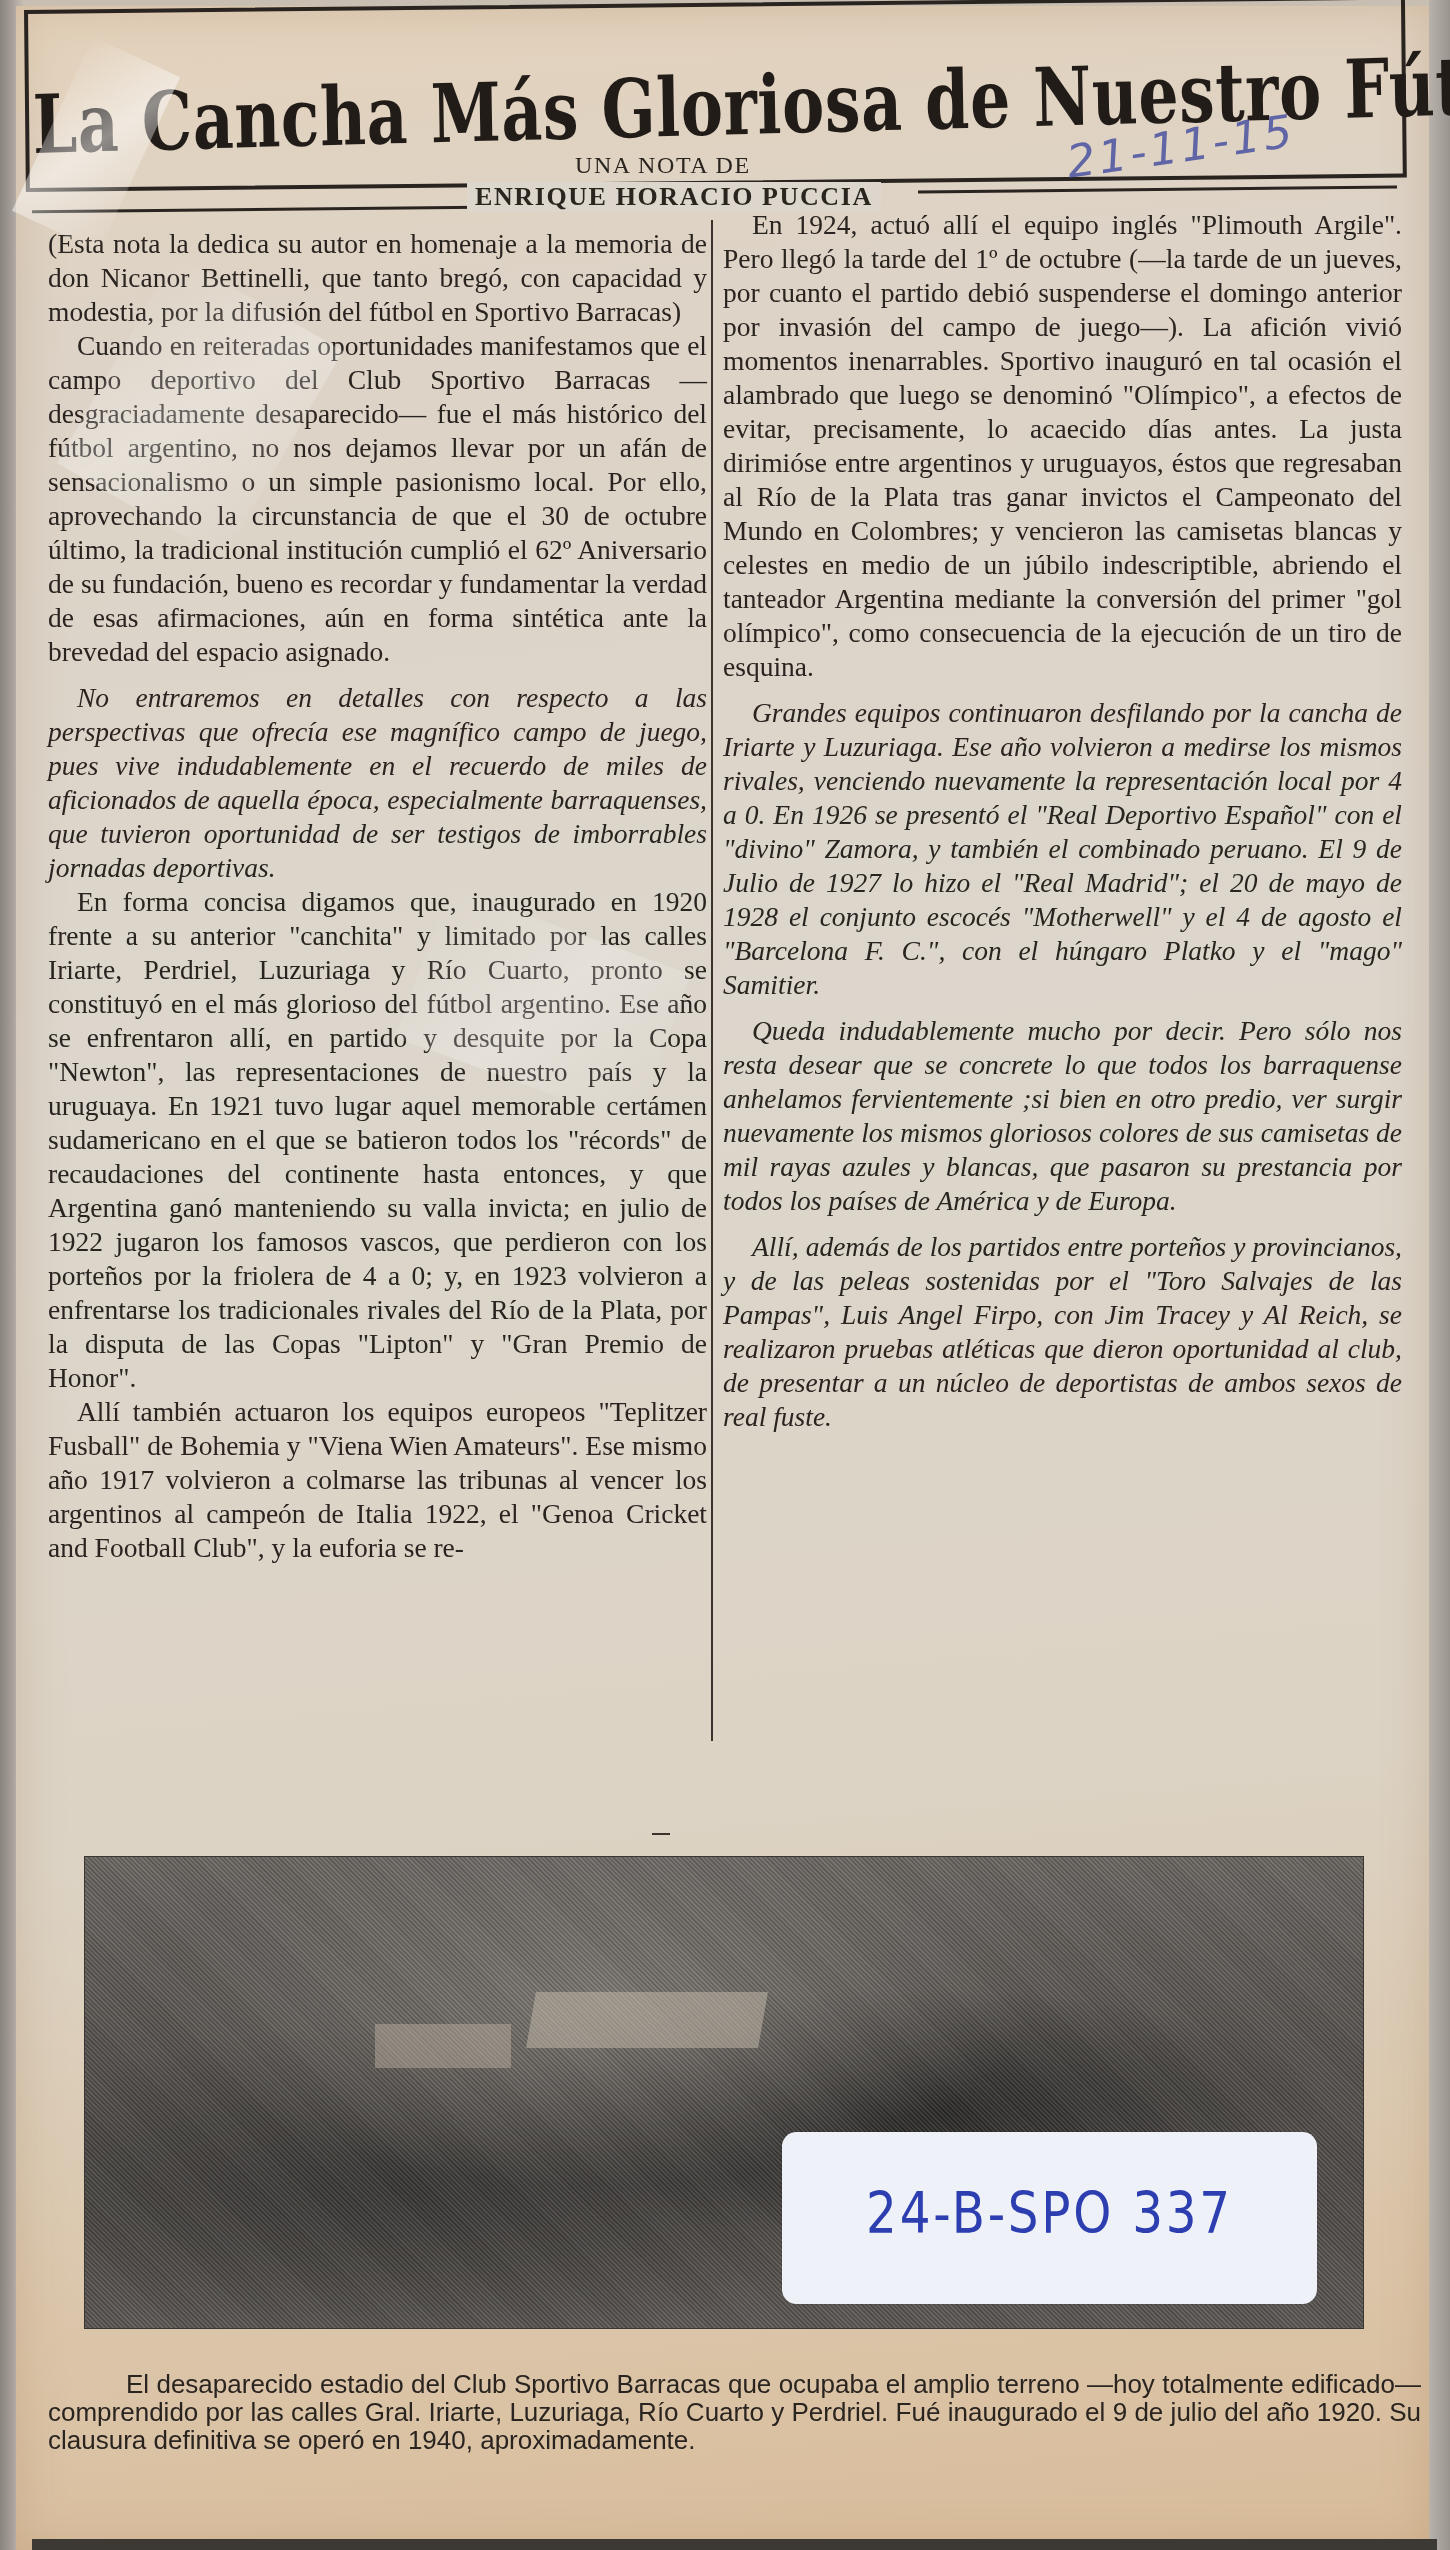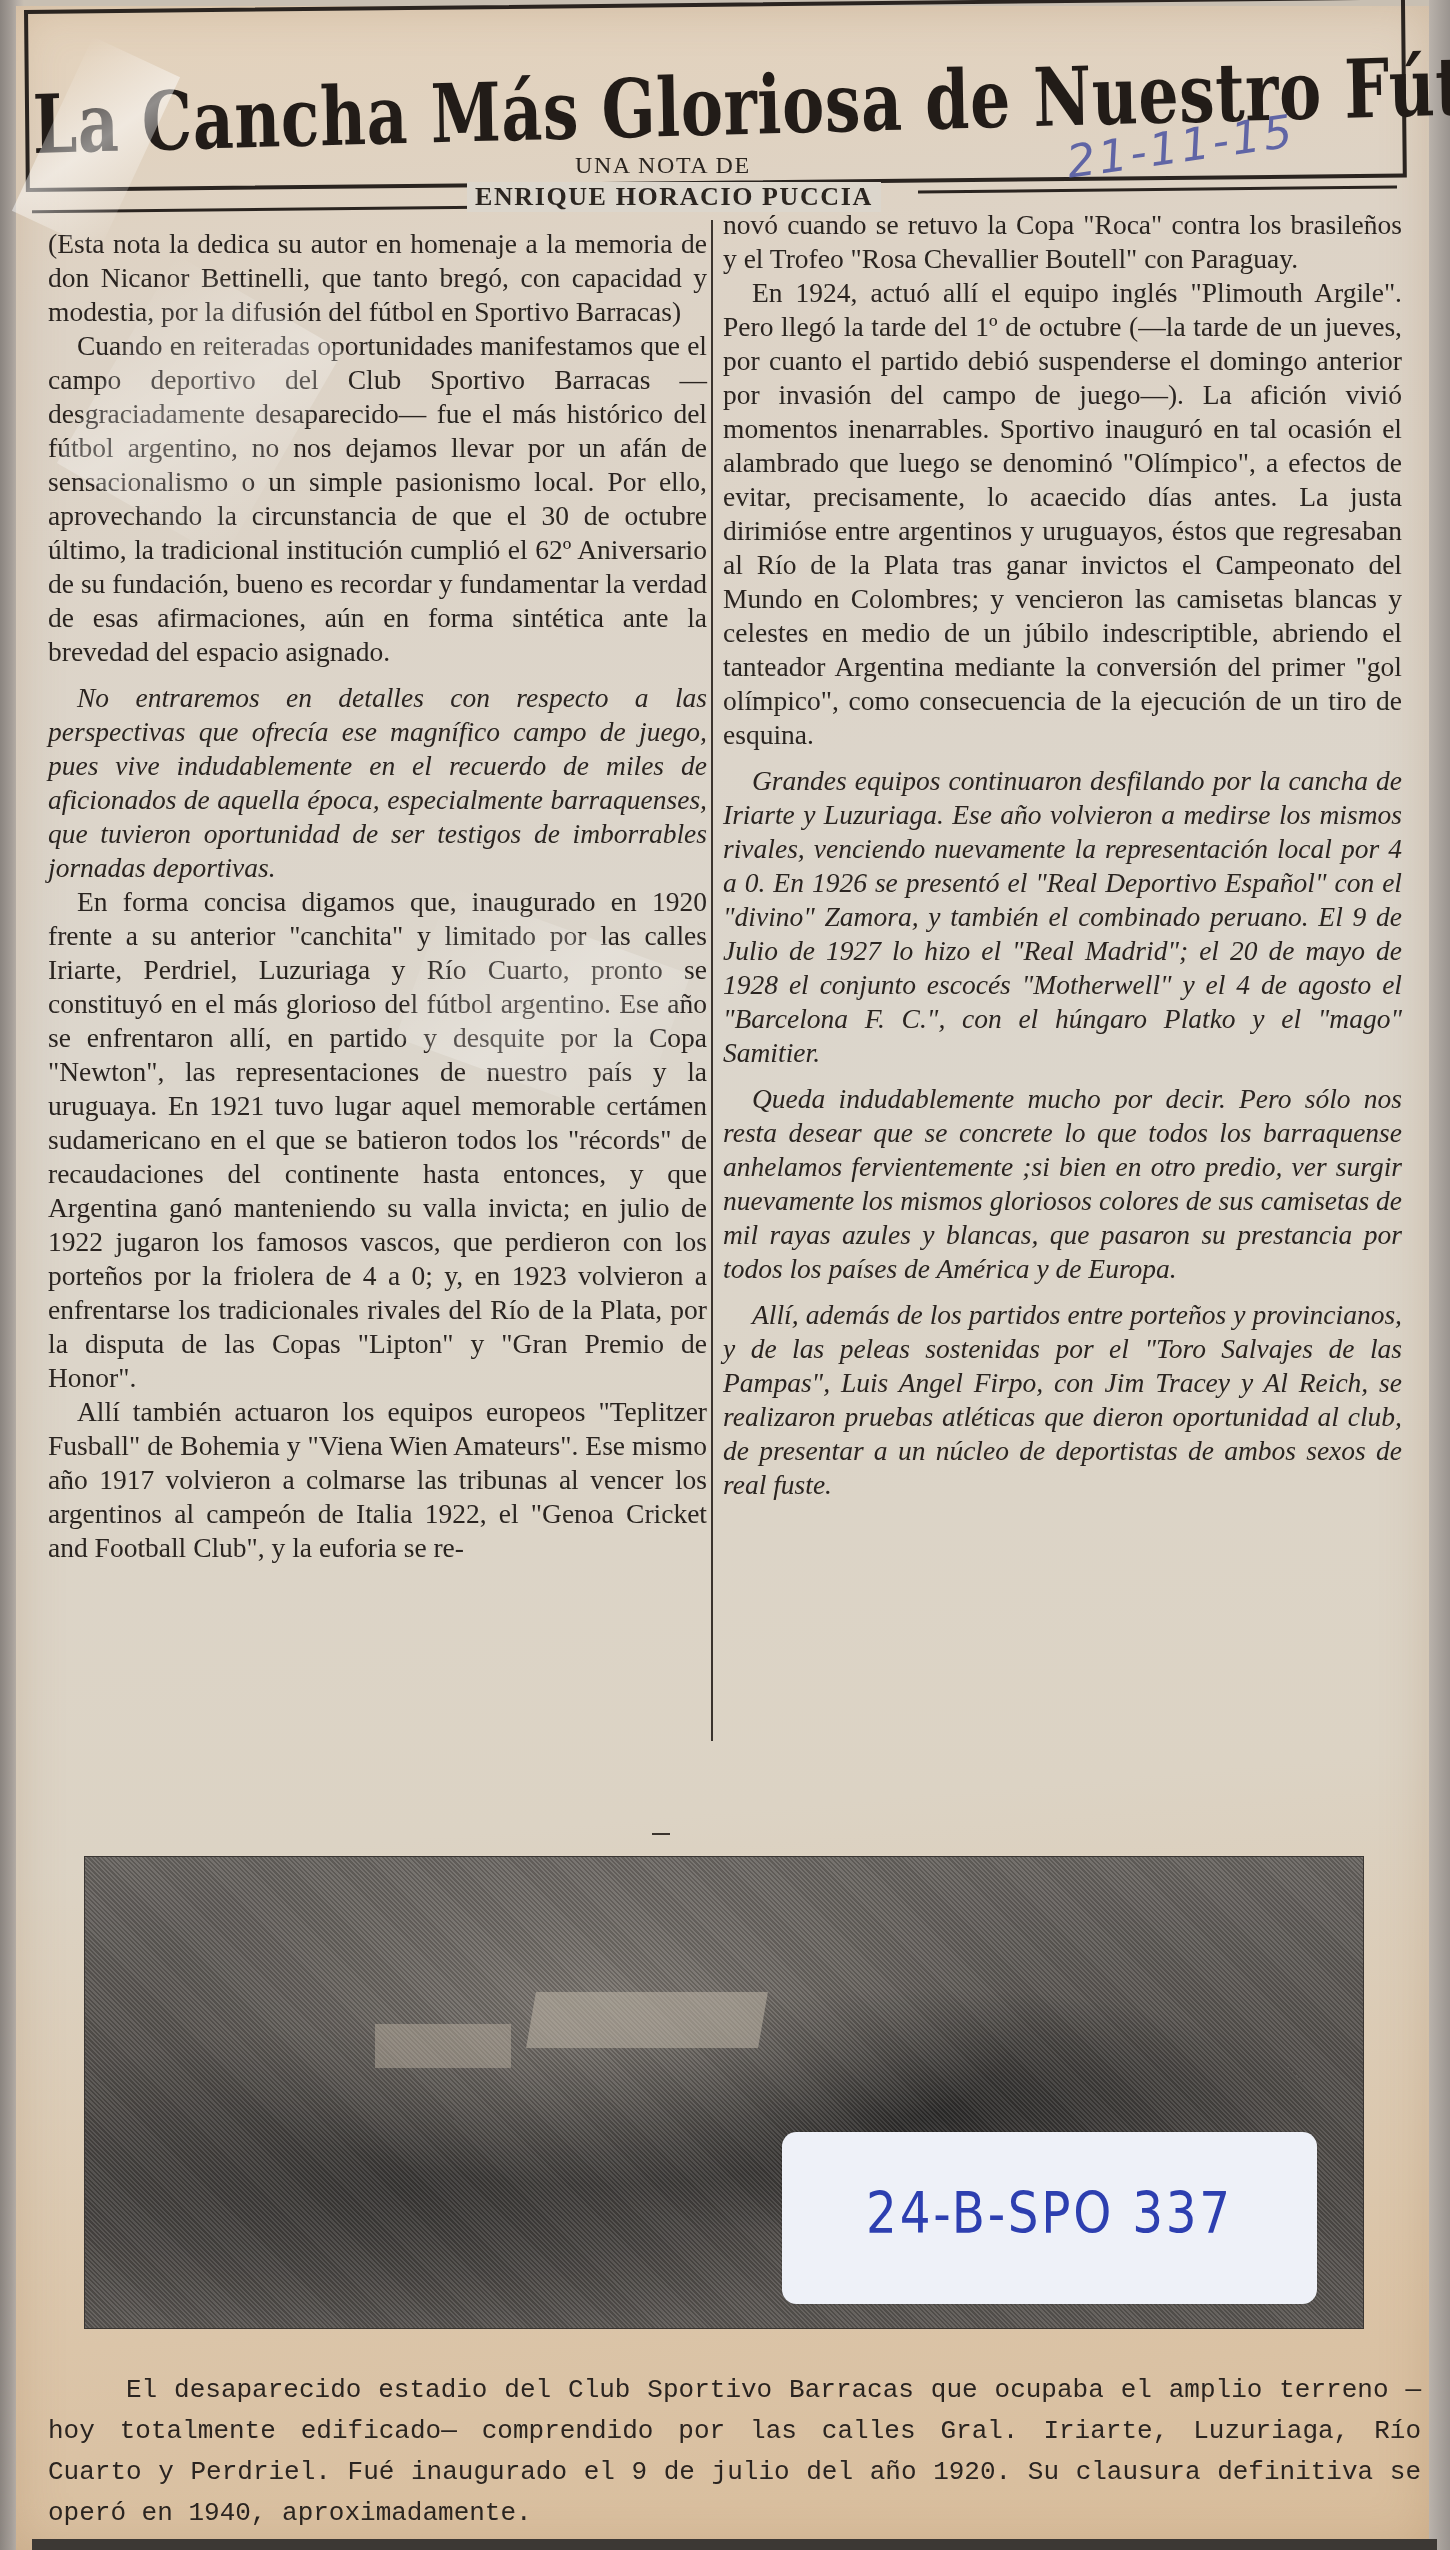--- a/index.html
+++ b/index.html
@@ -105,21 +105,21 @@
     background:#eef1f8; border-radius:14.4px;
     box-shadow:0 0 1.6px rgba(0,0,0,0.3);
   }
   .label-text {
     position:absolute; left:802px; top:2180px; width:495px; text-align:center;
     font-family:"DejaVu Sans", sans-serif; font-size:57px; color:#2d3fb0;
     letter-spacing:3.2px; transform:scaleX(0.85);
   }
   .caption {
     position:absolute; left:48px; top:2370px; width:1373px;
-    font-family:Liberation Mono, monospace; font-size:26px; line-height:41px;
+    font-family:Liberation Sans, sans-serif; font-size:26px; line-height:28px;
     color:#2a2420; text-align:justify;
   }
   .caption p { margin:0; text-indent:78px; }
   .bottom-bar {
     position:absolute; left:32px; top:2539px; width:1405px; height:11.2px; background:#3c3834;
   }
   .glare {
     position:absolute; pointer-events:none;
     background:linear-gradient(120deg, rgba(255,255,255,0) 0%, rgba(255,255,255,0.5) 50%, rgba(255,255,255,0) 100%);
   }
@@ -144,21 +144,20 @@
   <p class="first">(Esta nota la dedica su autor en homenaje a la memoria de don Nicanor Bettinelli, que tanto bregó, con capacidad y modestia, por la difusión del fútbol en Sportivo Barracas)</p>
   <p>Cuando en reiteradas oportunidades manifestamos que el campo deportivo del Club Sportivo Barracas —desgraciadamente desaparecido— fue el más histórico del fútbol argentino, no nos dejamos llevar por un afán de sensacionalismo o un simple pasionismo local. Por ello, aprovechando la circunstancia de que el 30 de octubre último, la tradicional institución cumplió el 62º Aniversario de su fundación, bueno es recordar y fundamentar la verdad de esas afirmaciones, aún en forma sintética ante la brevedad del espacio asignado.</p>
   <p class="gap">No entraremos en detalles con respecto a las perspectivas que ofrecía ese magnífico campo de juego, pues vive indudablemente en el recuerdo de miles de aficionados de aquella época, especialmente barraquenses, que tuvieron oportunidad de ser testigos de imborrables jornadas deportivas.</p>
   <p>En forma concisa digamos que, inaugurado en 1920 frente a su anterior "canchita" y limitado por las calles Iriarte, Perdriel, Luzuriaga y Río Cuarto, pronto se constituyó en el más glorioso del fútbol argentino. Ese año se enfrentaron allí, en partido y desquite por la Copa "Newton", las representaciones de nuestro país y la uruguaya. En 1921 tuvo lugar aquel memorable certámen sudamericano en el que se batieron todos los "récords" de recaudaciones del continente hasta entonces, y que Argentina ganó manteniendo su valla invicta; en julio de 1922 jugaron los famosos vascos, que perdieron con los porteños por la friolera de 4 a 0; y, en 1923 volvieron a enfrentarse los tradicionales rivales del Río de la Plata, por la disputa de las Copas "Lipton" y "Gran Premio de Honor".</p>
   <p>Allí también actuaron los equipos europeos "Teplitzer Fusball" de Bohemia y "Viena Wien Amateurs". Ese mismo año 1917 volvieron a colmarse las tribunas al vencer los argentinos al campeón de Italia 1922, el "Genoa Cricket and Football Club", y la euforia se re-</p>
 </div>
 
 <div class="col-divider"></div>
 
 <div class="column col-right">
-  <p class="first">novó cuando se retuvo la Copa "Roca" contra los brasileños y el Trofeo "Rosa Chevallier Boutell" con Paraguay.</p>
   <p>En 1924, actuó allí el equipo inglés "Plimouth Argile". Pero llegó la tarde del 1º de octubre (—la tarde de un jueves, por cuanto el partido debió suspenderse el domingo anterior por invasión del campo de juego—). La afición vivió momentos inenarrables. Sportivo inauguró en tal ocasión el alambrado que luego se denominó "Olímpico", a efectos de evitar, precisamente, lo acaecido días antes. La justa dirimióse entre argentinos y uruguayos, éstos que regresaban al Río de la Plata tras ganar invictos el Campeonato del Mundo en Colombres; y vencieron las camisetas blancas y celestes en medio de un júbilo indescriptible, abriendo el tanteador Argentina mediante la conversión del primer "gol olímpico", como consecuencia de la ejecución de un tiro de esquina.</p>
   <p class="gap">Grandes equipos continuaron desfilando por la cancha de Iriarte y Luzuriaga. Ese año volvieron a medirse los mismos rivales, venciendo nuevamente la representación local por 4 a 0. En 1926 se presentó el "Real Deportivo Español" con el "divino" Zamora, y también el combinado peruano. El 9 de Julio de 1927 lo hizo el "Real Madrid"; el 20 de mayo de 1928 el conjunto escocés "Motherwell" y el 4 de agosto el "Barcelona F. C.", con el húngaro Platko y el "mago" Samitier.</p>
   <p class="gap">Queda indudablemente mucho por decir. Pero sólo nos resta desear que se concrete lo que todos los barraquense anhelamos fervientemente ;si bien en otro predio, ver surgir nuevamente los mismos gloriosos colores de sus camisetas de mil rayas azules y blancas, que pasaron su prestancia por todos los países de América y de Europa.</p>
   <p class="gap">Allí, además de los partidos entre porteños y provincianos, y de las peleas sostenidas por el "Toro Salvajes de las Pampas", Luis Angel Firpo, con Jim Tracey y Al Reich, se realizaron pruebas atléticas que dieron oportunidad al club, de presentar a un núcleo de deportistas de ambos sexos de real fuste.</p>
 </div>
 
 <div class="small-rule"></div>
 
 <div class="photo"></div>
 <div class="photo-light1"></div>

